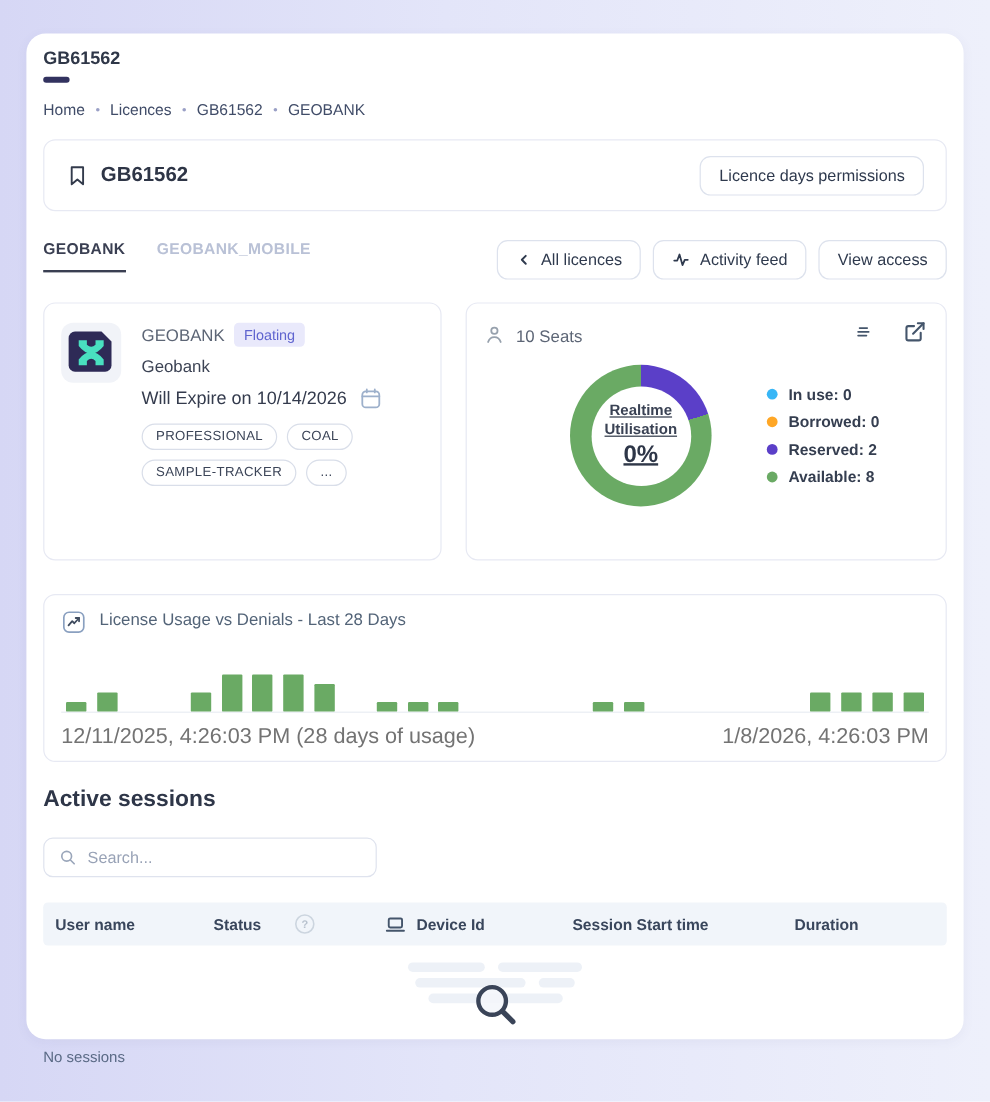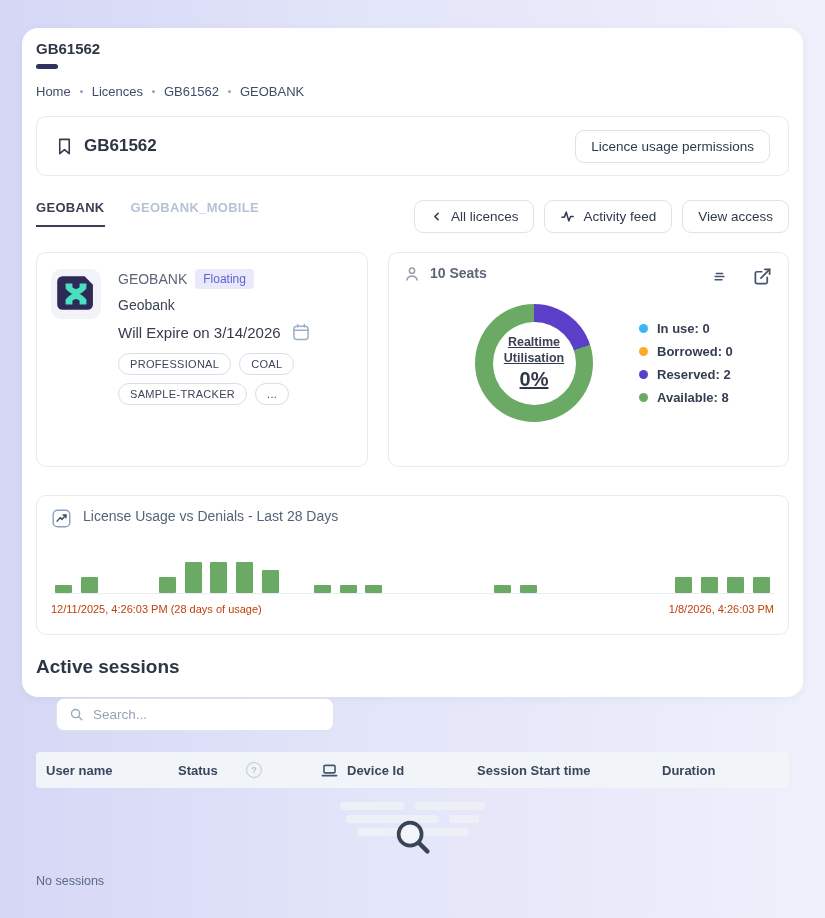--- a/index.html
+++ b/index.html
@@ -7,21 +7,21 @@
   body {
     font-family: "Liberation Sans", sans-serif;
     background: linear-gradient(90deg, #d6d7f5 0%, #e3e5f9 45%, #eef0fb 100%);
     overflow: hidden;
     color: #2f3748;
   }
   .app-card {
     position: relative;
     margin: 28px 22px 13px 22px;
     width: 781px;
-    height: 669px;
+    height: 838px;
     background: #ffffff;
     border-radius: 16px;
     padding: 0 14px;
     box-shadow: 0 2px 10px rgba(80,80,140,0.06);
   }
   .page-title { padding-top: 12px; font-size: 15px; font-weight: 700; color: #2f3748; }
   .title-underline { margin-top: 7px; width: 22px; height: 5px; border-radius: 3px; background: #32325f; }
   .breadcrumb { margin-top: 15px; font-size: 13px; color: #404c68; display: flex; align-items: center; gap: 9px; }
   .crumb { cursor: default; }
   .crumb-sep { width: 3px; height: 3px; border-radius: 50%; background: #9aa0c6; display: inline-block; }
@@ -56,47 +56,47 @@
   .badge { background: #e9e9fb; color: #5f64cf; font-size: 12px; padding: 3px 8px; border-radius: 4px; }
   .product-sub { margin-top: 8px; font-size: 14px; color: #3c4354; }
   .expiry-row { margin-top: 9px; display: flex; align-items: center; gap: 10px; font-size: 15px; color: #343b4d; font-weight: 500; }
   .tags { margin-top: 11px; display: flex; flex-wrap: wrap; gap: 8px; }
   .tag {
     border: 1px solid #d9dee9; border-radius: 12px; padding: 4px 11px;
     font-size: 11px; letter-spacing: 0.3px; color: #3c4558; background: #fff; cursor: default;
   }
 
   .seats-card { flex: 1; padding: 12px 14px; }
-  .seats-header { display: flex; align-items: flex-start; gap: 9px; font-weight: bold; }
+  .seats-header { display: flex; align-items: flex-end; gap: 9px; }
   .seats-title { font-size: 14px; color: #5d6676; }
   .seats-icons { margin-left: auto; display: flex; align-items: center; gap: 22px; }
   .icon-btn { background: none; border: none; cursor: pointer; padding: 2px; display: flex; }
   .seats-body { display: flex; align-items: center; margin-top: 16px; padding-left: 72px; }
   .donut { width: 118px; height: 118px; border-radius: 50%; display: flex; align-items: center; justify-content: center; }
   .donut-hole { width: 83px; height: 83px; background: #fff; border-radius: 50%; display: flex; flex-direction: column; align-items: center; justify-content: center; text-decoration: underline; }
   .donut-label { font-size: 12.5px; font-weight: 600; color: #3a4254; line-height: 1.25; }
   .donut-value { font-size: 20px; font-weight: 700; color: #2e3648; margin-top: 1px; }
   .legend { margin-left: 46px; display: flex; flex-direction: column; gap: 8px; }
   .legend-row { display: flex; align-items: center; gap: 9px; }
   .legend-dot { width: 9px; height: 9px; border-radius: 50%; flex: none; }
   .legend-label { font-size: 13px; font-weight: 600; color: #353e50; }
 
   .usage-card { margin-top: 28px; height: 140px; padding: 12px 14px 10px; }
   .usage-header { display: flex; align-items: flex-start; gap: 11px; }
   .usage-title { font-size: 14px; color: #536478; }
   .bars-area { margin-top: 9px; height: 56px; display: flex; align-items: flex-end; border-bottom: 1px solid #e9edf3; }
   .bar-slot { flex: 1; display: flex; justify-content: center; align-items: flex-end; height: 100%; }
   .bar { width: 17px; border-radius: 1px; }
-  .usage-footer { margin-top: 9px; display: flex; justify-content: space-between; font-size: 11px; color: #c2410c; }
+  .usage-footer { margin-top: 9px; display: flex; justify-content: space-between; font-size: 18px; color: #737373; }
 
   .sessions-heading { margin-top: 21px; font-size: 19px; font-weight: 700; color: #2e3648; }
   .search-box {
     margin-top: 20px; width: 278px; height: 33px;
     border: 1px solid #dfe3ee; border-radius: 8px;
-    display: flex; align-items: center; padding: 0 12px; gap: 9px; background: #fff; margin-left: 20px;
+    display: flex; align-items: center; padding: 0 12px; gap: 9px; background: #fff;
   }
   .search-box input {
     border: none; outline: none; flex: 1; font-size: 13.5px; font-family: inherit; color: #3c4354; background: transparent;
   }
   .search-box input::placeholder { color: #98a2b6; }
 
   .table-header {
     margin-top: 21px; height: 36px; background: #f1f5fa; border-radius: 4px;
     display: grid; grid-template-columns: 132px 66px 76px 157px 185px 1fr;
     align-items: center; padding: 0 10px;
@@ -129,21 +129,21 @@
     <span class="crumb">GEOBANK</span>
   </nav>
 
   <section class="licence-card">
     <span style="display:flex;">
       <svg width="19" height="19" viewBox="0 0 24 24" fill="none" stroke="#333b4c" stroke-width="2" stroke-linejoin="round">
           <path d="M6 3h12v18l-6-5-6 5z"></path>
         </svg>
     </span>
     <span class="lc-title">GB61562</span>
-    <button class="btn btn-right">Licence usage permissions</button>
+    <button class="btn btn-right">Licence days permissions</button>
   </section>
 
   <div class="tabs-row">
     <div class="tab active">GEOBANK</div>
     <div class="tab inactive">GEOBANK_MOBILE</div>
     <div class="toolbar">
       <button class="btn">
         <span style="display:flex;">
           <svg width="13" height="13" viewBox="0 0 24 24" fill="none" stroke="#2f3a4e" stroke-width="3" stroke-linecap="round" stroke-linejoin="round">
               <polyline points="15 18 9 12 15 6"></polyline>
@@ -175,21 +175,21 @@
           <path d="M24 76 L41 76 L41 67 Q50 58 59 67 L59 76 L76 76 L76 64 Q63 48 50 48 Q37 48 24 64 Z" fill="#49e0c0"></path>
         </svg>
       </div>
       <div class="product-info">
         <div class="pi-row1">
           <span class="product-name">GEOBANK</span>
           <span class="badge">Floating</span>
         </div>
         <div class="product-sub">Geobank</div>
         <div class="expiry-row">
-          <span>Will Expire on 3/14/2026</span>
+          <span>Will Expire on 10/14/2026</span>
           <span style="display:flex;">
             <svg width="20" height="20" viewBox="0 0 24 24" fill="none" stroke="#9db0cb" stroke-width="1.8" stroke-linecap="round">
                 <rect x="3.5" y="5" width="17" height="16" rx="3.5"></rect>
                 <path d="M3.5 10 h17"></path>
                 <path d="M8 3 v3 M16 3 v3"></path>
               </svg>
           </span>
         </div>
         <div class="tags">
           <span class="tag">PROFESSIONAL</span>

